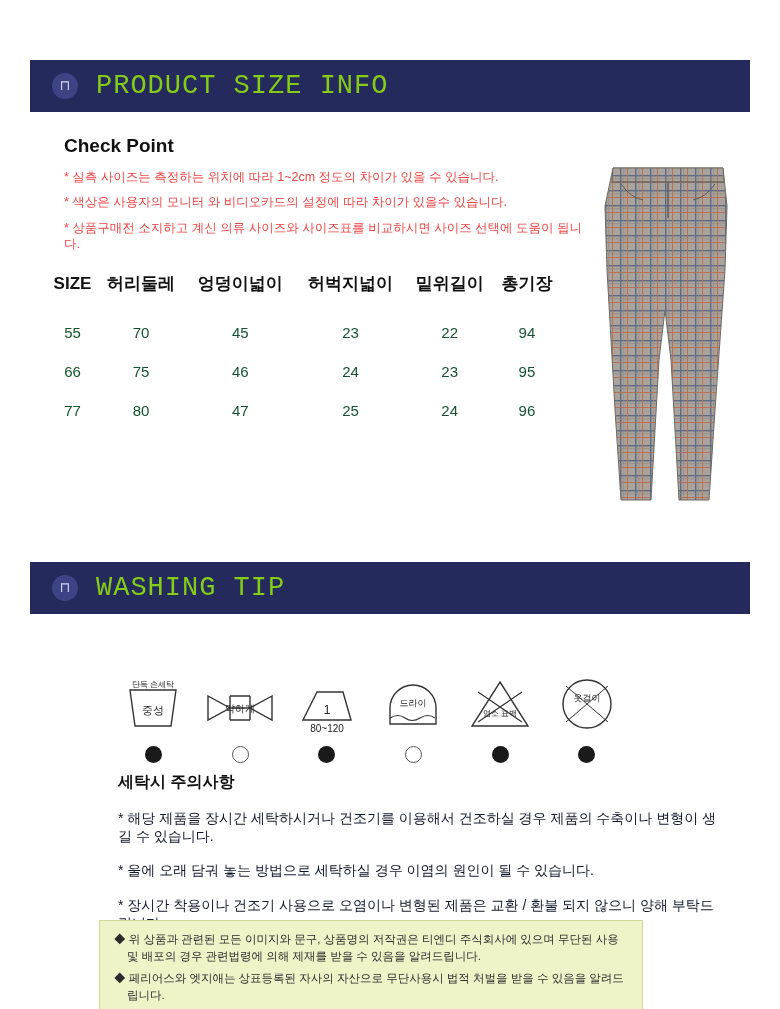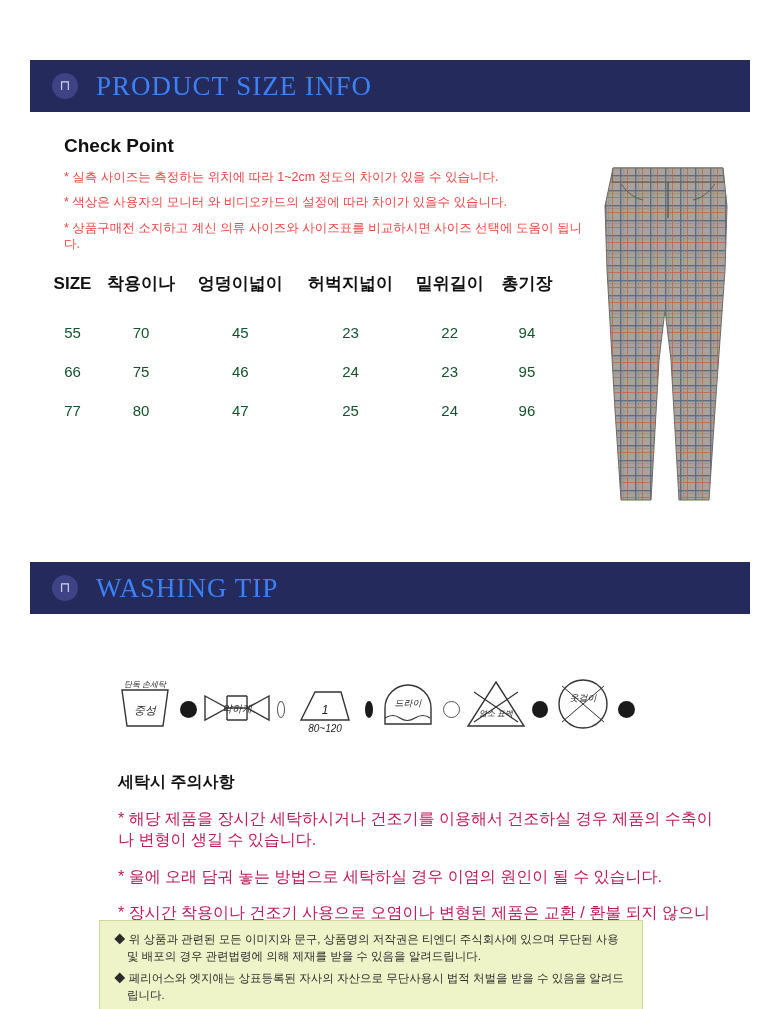--- a/index.html
+++ b/index.html
@@ -42,24 +42,24 @@
     background: #3d4384;
     color: #cfd2ea;
     font-size: 14px;
     line-height: 26px;
     text-align: center;
     font-family: "Liberation Serif", serif;
     margin-right: 18px;
     flex: none;
   }
   .bar-title {
-    color: #3b82f6;
+    color: #84cc16;
     font-size: 27px;
     letter-spacing: 1px;
-    font-family: Liberation Serif, serif;
+    font-family: Liberation Mono, monospace;
     font-weight: 400;
   }
 
   #bar-size { top: 60px; }
   #bar-wash { top: 562px; }
 
   
   .checkpoint {
     position: absolute;
     left: 64px;
@@ -118,23 +118,22 @@
     left: 110px;
     top: 672px;
     width: 520px;
     display: flex;
     justify-content: flex-start;
     gap: 0px;
   }
   .wash-item {
     width: 88px;
     display: flex;
-    flex-direction: row;
+    flex-direction: column;
     align-items: center;
-    font-style: italic;
   }
   .wash-glyph {
     height: 62px;
     display: flex;
     align-items: flex-end;
     justify-content: center;
   }
   .wash-dot {
     width: 17px;
     height: 17px;
@@ -153,22 +152,22 @@
     width: 600px;
   }
   .wash-notes h3 {
     margin: 0 0 16px 0;
     font-size: 16px;
     font-weight: bold;
     color: #111111;
   }
   .wash-notes p {
     margin: 0 0 16px 0;
-    font-size: 16px;
-    color: #be185d;
+    font-size: 14px;
+    color: #0f172a;
     line-height: 1.3;
   }
 
   
   .notice {
     position: absolute;
     left: 56px;
     top: 920px;
     width: 544px;
     background: #eef3c8;
@@ -201,21 +200,21 @@
     <h3>Check Point</h3>
     <p>* 실측 사이즈는 측정하는 위치에 따라 1~2cm 정도의 차이가 있을 수 있습니다.</p>
     <p>* 색상은 사용자의 모니터 와 비디오카드의 설정에 따라 차이가 있을수 있습니다.</p>
     <p>* 상품구매전 소지하고 계신 의류 사이즈와 사이즈표를 비교하시면 사이즈 선택에 도움이 됩니다.</p>
   </div>
 
   <table class="size-table">
     <thead>
       <tr>
         <th>SIZE</th>
-        <th>착용이나</th>
+        <th>허리둘레</th>
         <th>엉덩이넓이</th>
         <th>허벅지넓이</th>
         <th>밑위길이</th>
         <th>총기장</th>
       </tr>
     </thead>
     <tbody>
       <tr>
         <td>55</td>
         <td>70</td>

